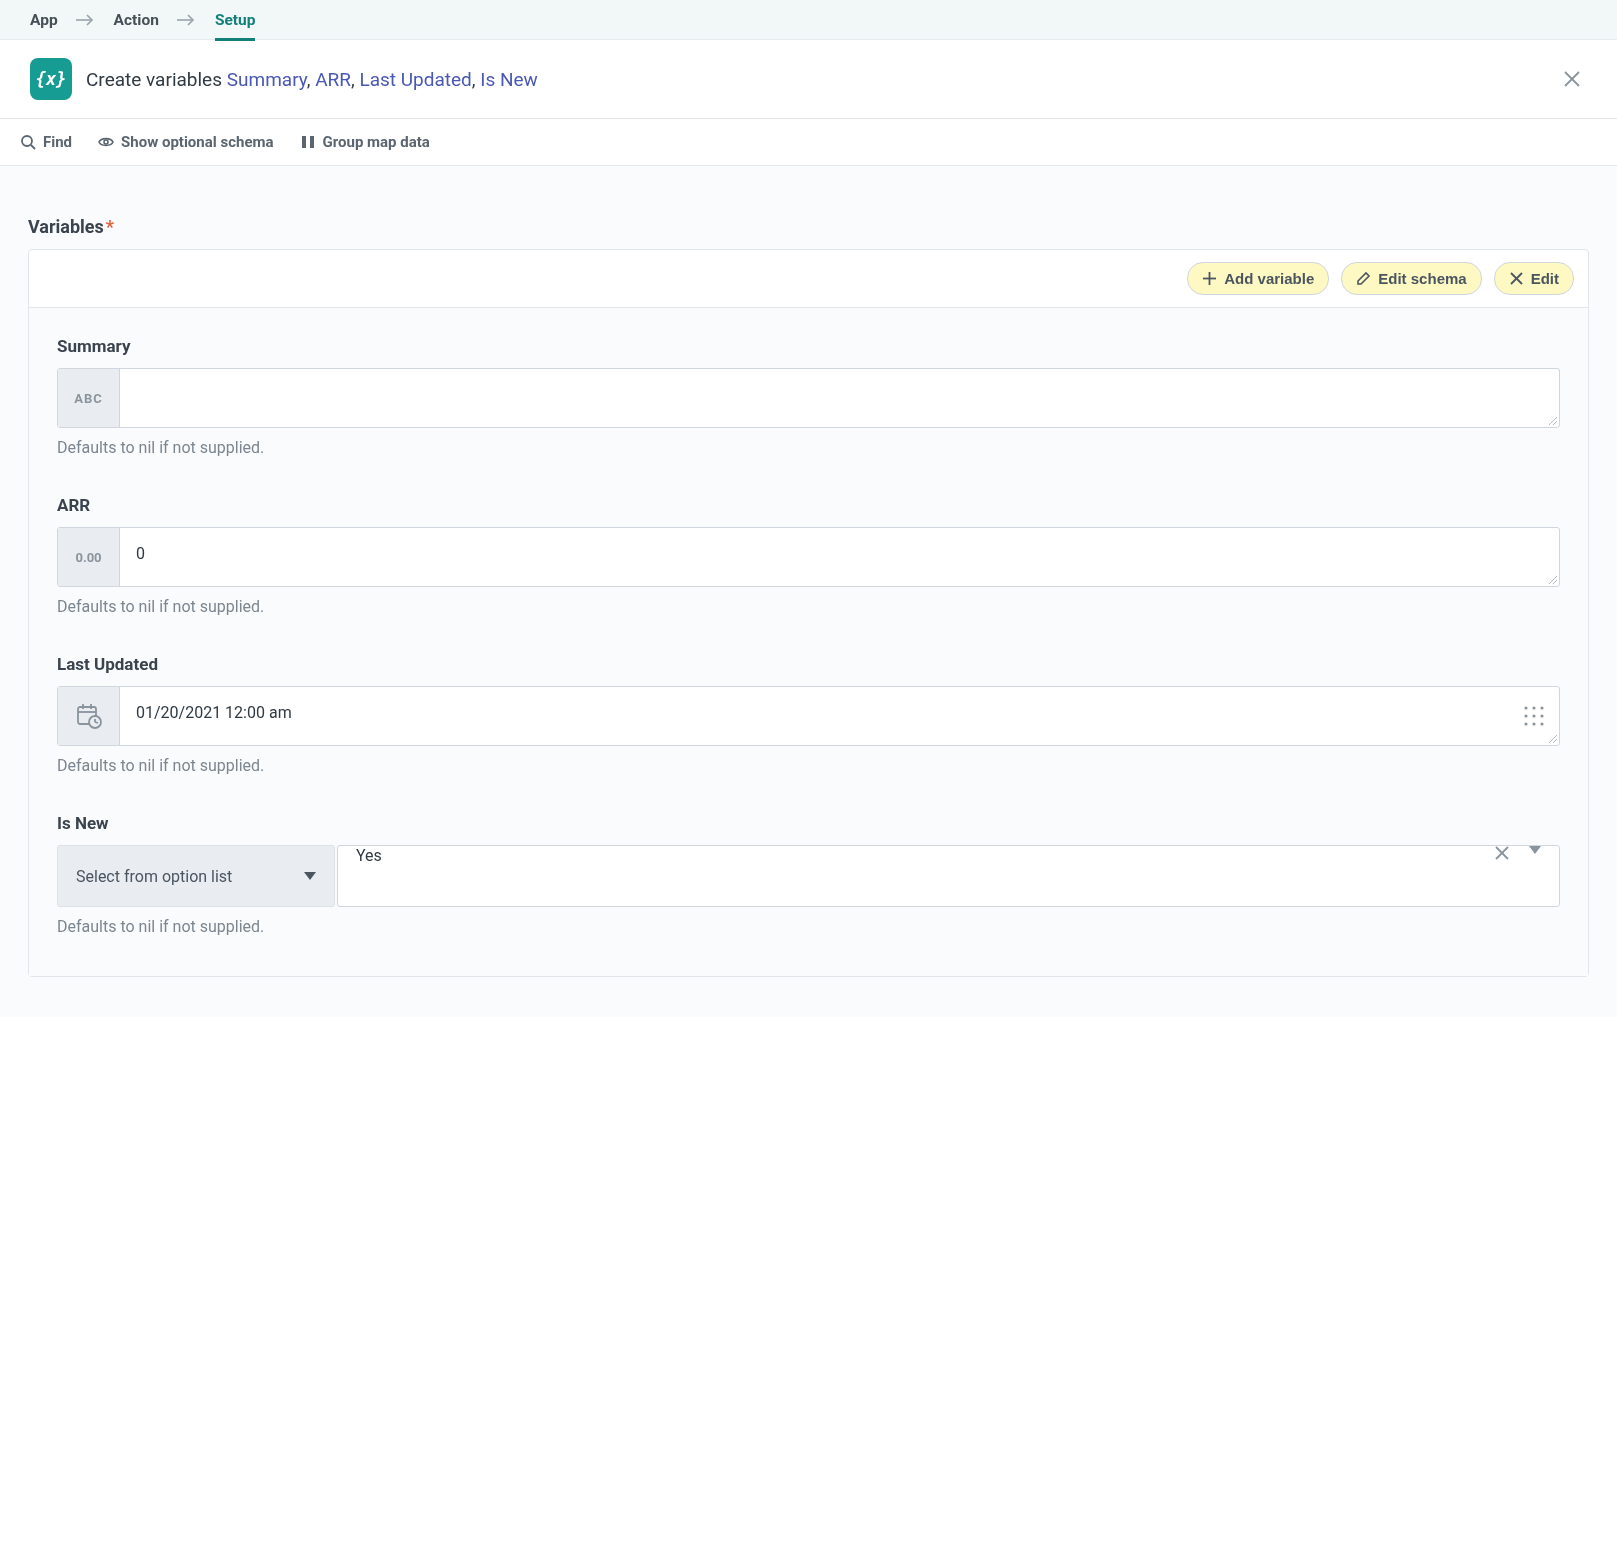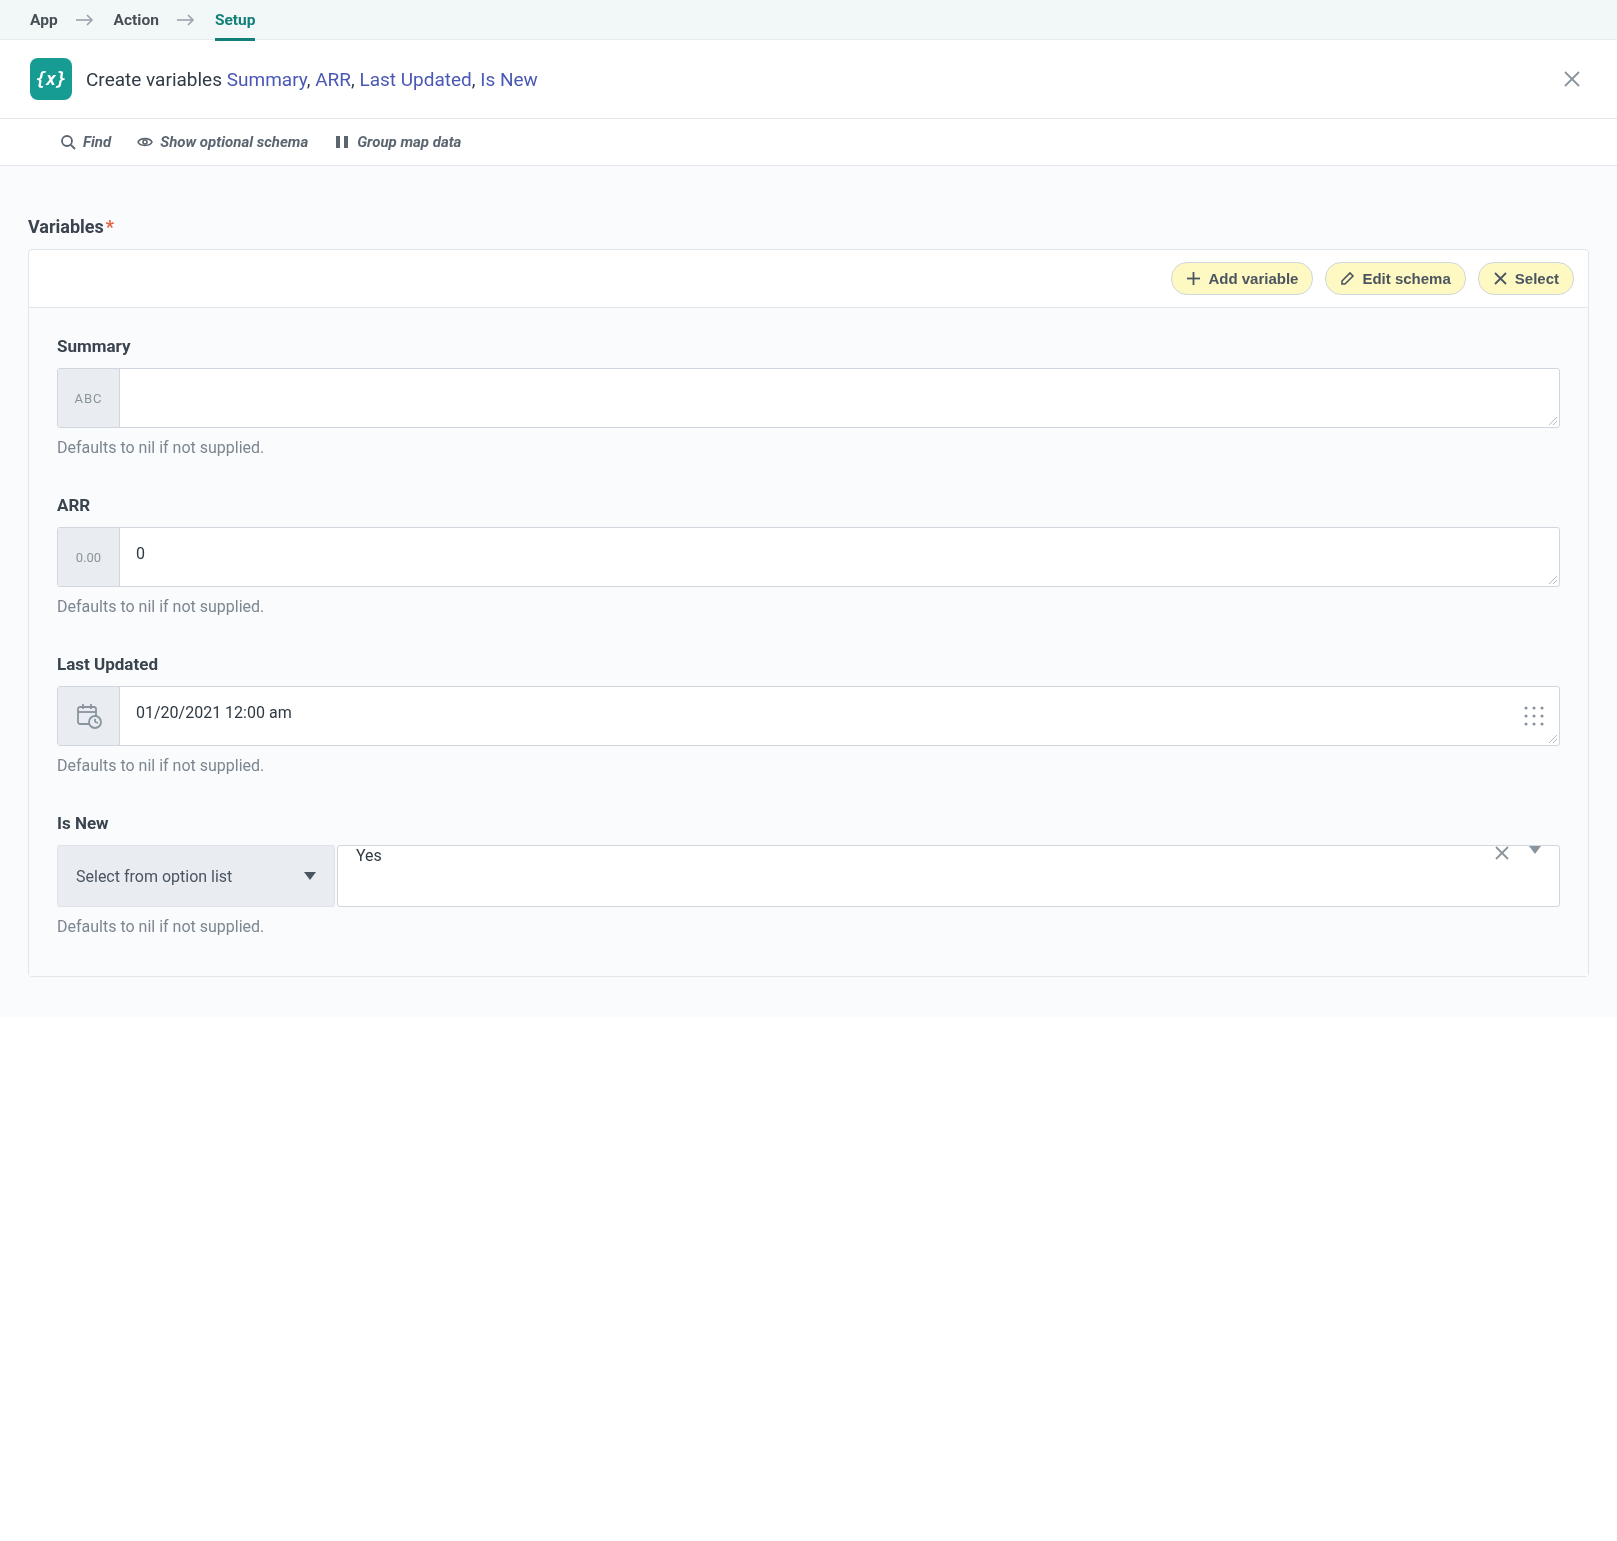--- a/index.html
+++ b/index.html
@@ -76,23 +76,22 @@
       color: #8a949d;
       cursor: pointer;
       padding: 6px;
     }
 
     
     .toolbar {
       display: flex;
       align-items: center;
       gap: 26px;
-      padding: 14px 60px;
+      padding: 14px 20px;
       border-bottom: 1px solid #e4e8ec;
-      font-style: italic;
     }
     .toolbar-item {
       display: inline-flex;
       align-items: center;
       gap: 7px;
       color: #5a6570;
       font-size: 15px;
       font-weight: 700;
       cursor: pointer;
     }
@@ -161,21 +160,21 @@
     .input-prefix {
       width: 62px;
       display: flex;
       align-items: center;
       justify-content: center;
       background: #e9edf1;
       color: #8a949d;
       border-right: 1px solid #cfd6dd;
       font-size: 13px;
       letter-spacing: 1px;
-      font-weight: 400;
+      font-weight: 700;
     }
     .input-area {
       flex: 1;
       resize: none;
       border: none;
       outline: none;
       font-family: inherit;
       font-size: 16px;
       color: #2f3a44;
       padding: 16px 16px;
@@ -330,21 +329,21 @@
         </span>
         <span>Edit schema</span>
       </button>
       <button class="btn-outline">
         <span>
           <svg viewBox="0 0 15 15" stroke="currentColor" stroke-width="1.8">
               <line x1="2" y1="2" x2="13" y2="13"></line>
               <line x1="13" y1="2" x2="2" y2="13"></line>
             </svg>
         </span>
-        <span>Select</span>
+        <span>Edit</span>
       </button>
     </div>
 
     <div class="panel-body">
 
       <div class="field">
         <div class="field-label">Summary</div>
         <div class="input-row">
           <div class="input-prefix">ABC</div>
           <textarea class="input-area" rows="1" style=""></textarea>

